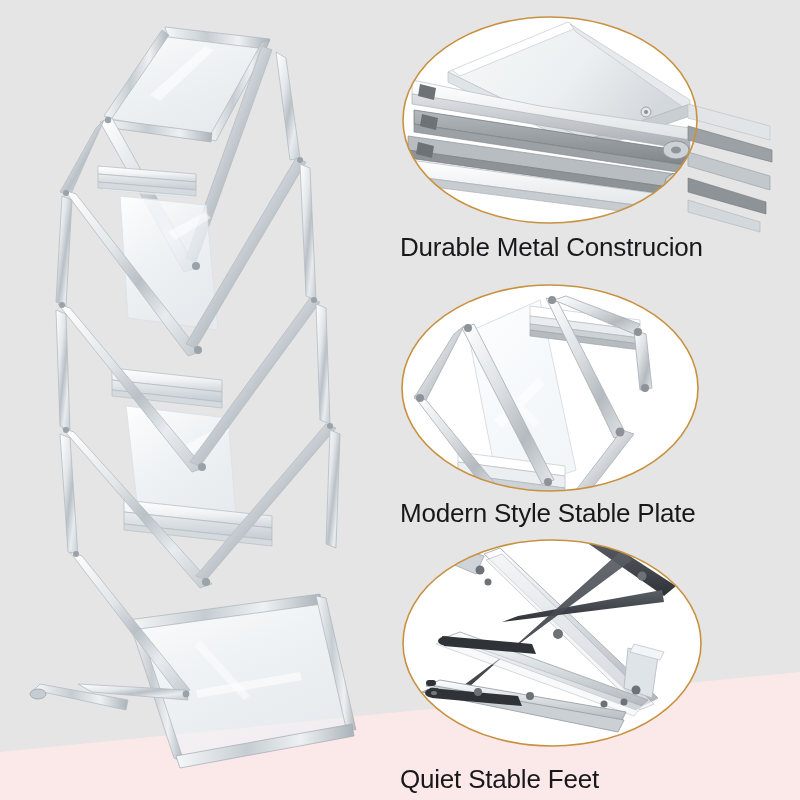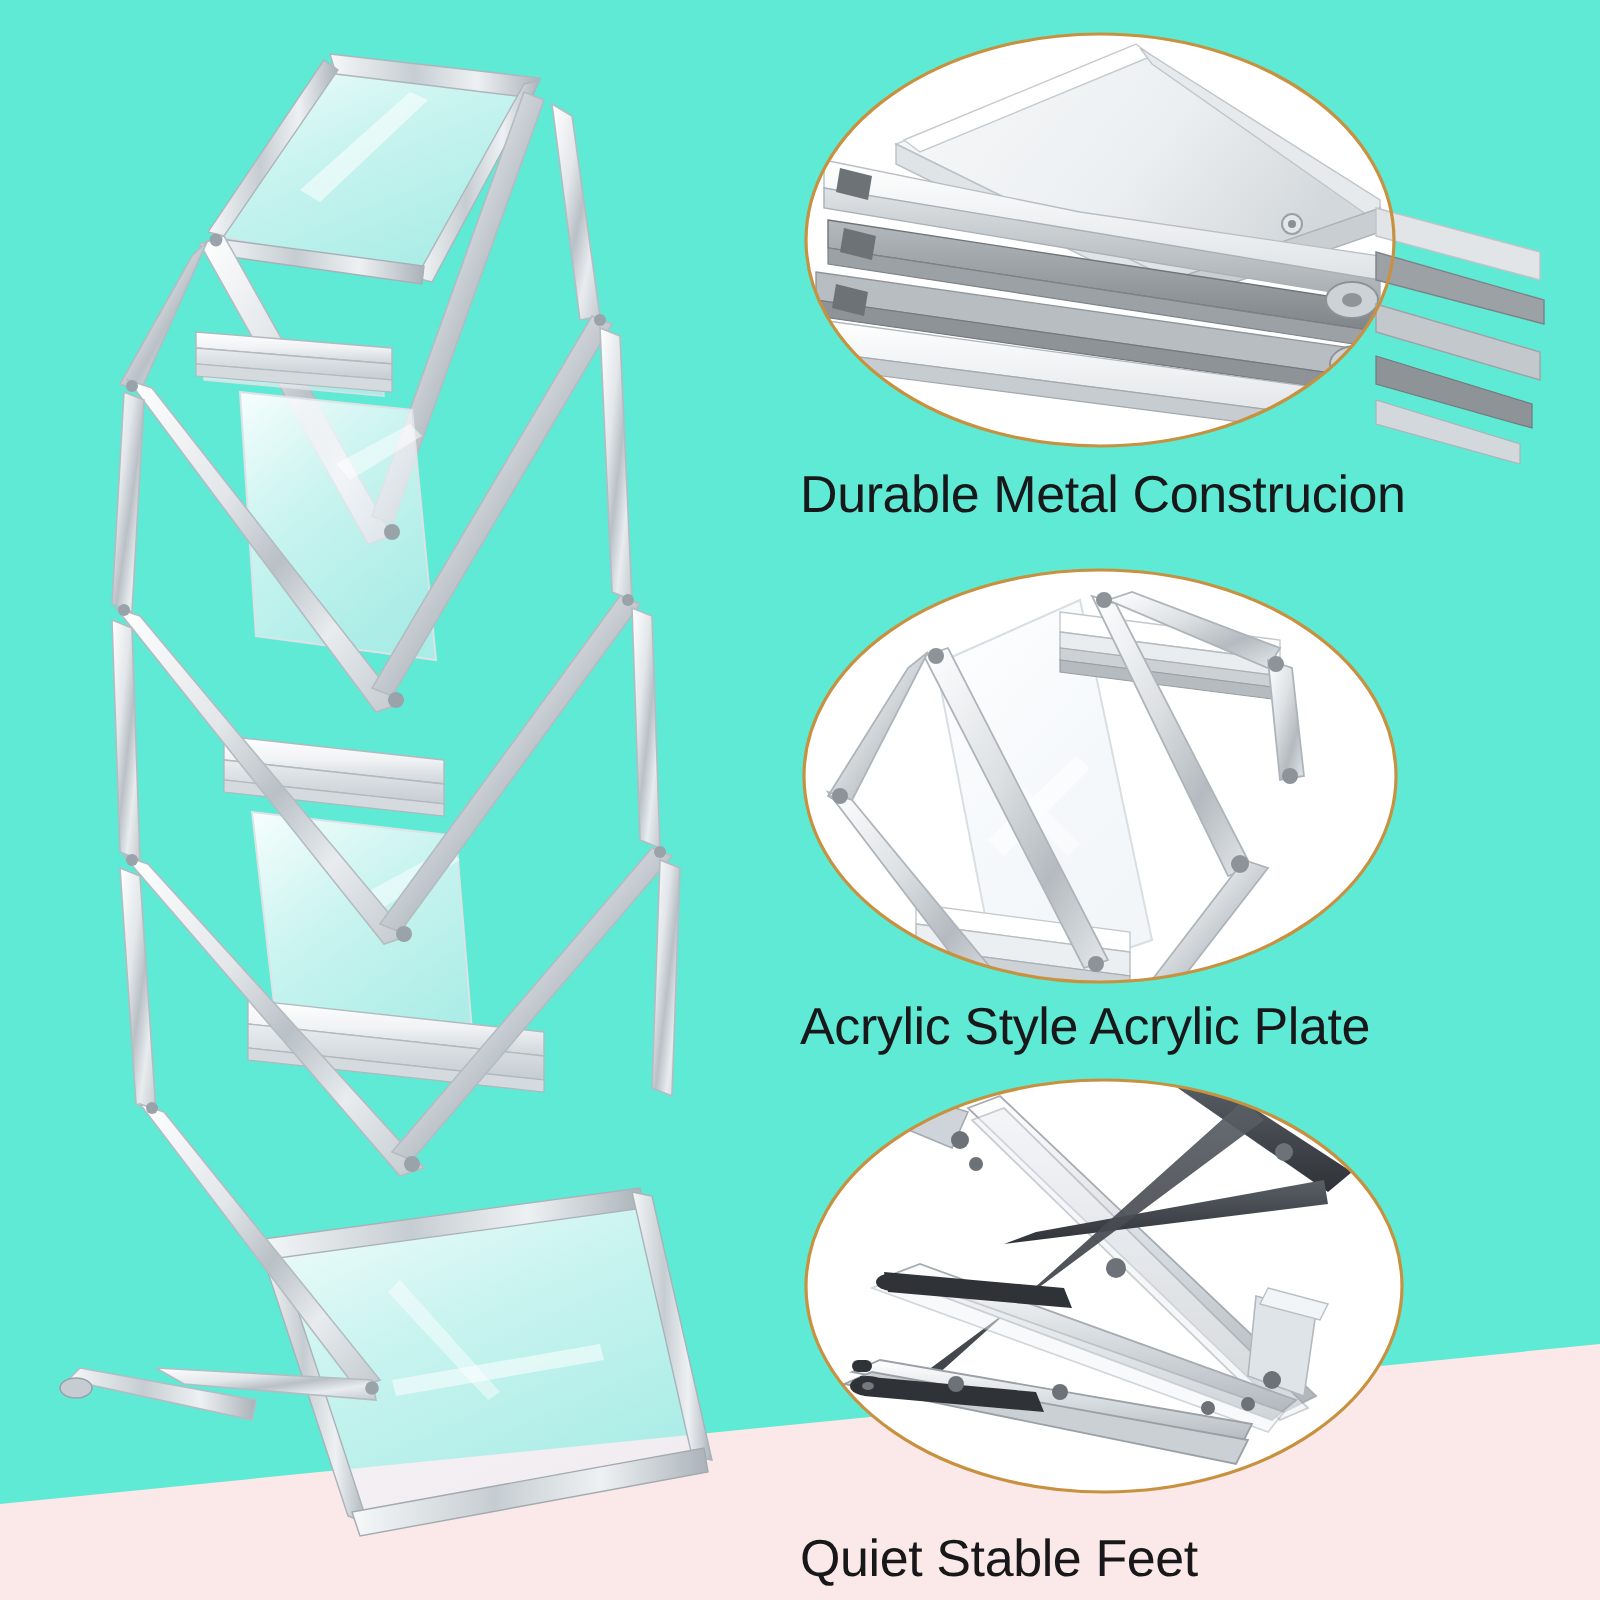--- a/index.html
+++ b/index.html
@@ -3,21 +3,21 @@
 <meta charset="utf-8">
 <style>
   html,body{margin:0;padding:0;}
   body{
     width:800px;height:800px;
     background:#ffffff;
     font-family:"Liberation Sans", sans-serif;
     overflow:hidden;
     position:relative;
   }
-  #stage{position:absolute;inset:0;width:800px;height:800px;overflow:hidden;background:#5eead4;}
+  #stage{position:absolute;inset:0;width:800px;height:800px;overflow:hidden;background:#e5e5e5;}
 
   
   .pink-band{position:absolute;left:0;top:0;width:800px;height:800px;z-index:0;pointer-events:none;}
 
   
   .hero{position:absolute;left:0;top:0;width:390px;height:800px;z-index:2;}
 
   
   .features{position:absolute;left:390px;top:0;width:410px;height:800px;z-index:2;}
   .feature{position:absolute;left:0;width:410px;}
@@ -320,21 +320,21 @@
               <circle cx="248" cy="62" r="4"></circle>
                 <circle cx="255" cy="118" r="4"></circle>
               <circle cx="158" cy="212" r="4"></circle>
                 <circle cx="108" cy="224" r="4"></circle>
             </g>
           </g>
 
           <ellipse cx="160" cy="118" rx="148" ry="103" fill="none" stroke="#C8913F" stroke-width="1.6"></ellipse>
         </svg>
       </div>
-      <div class="caption c2">Acrylic Style Acrylic Plate</div>
+      <div class="caption c2">Modern Style Stable Plate</div>
     </div>
 
     <div class="feature f3">
       <div class="oval-wrap">
         <svg class="oval-svg" viewBox="0 0 410 235" width="410" height="235">
           <defs>
             <clipPath id="clip3">
                 <ellipse cx="162" cy="113" rx="149" ry="103"></ellipse>
               </clipPath>
             <linearGradient id="alu4" x1="0" y1="0" x2="0" y2="1">

